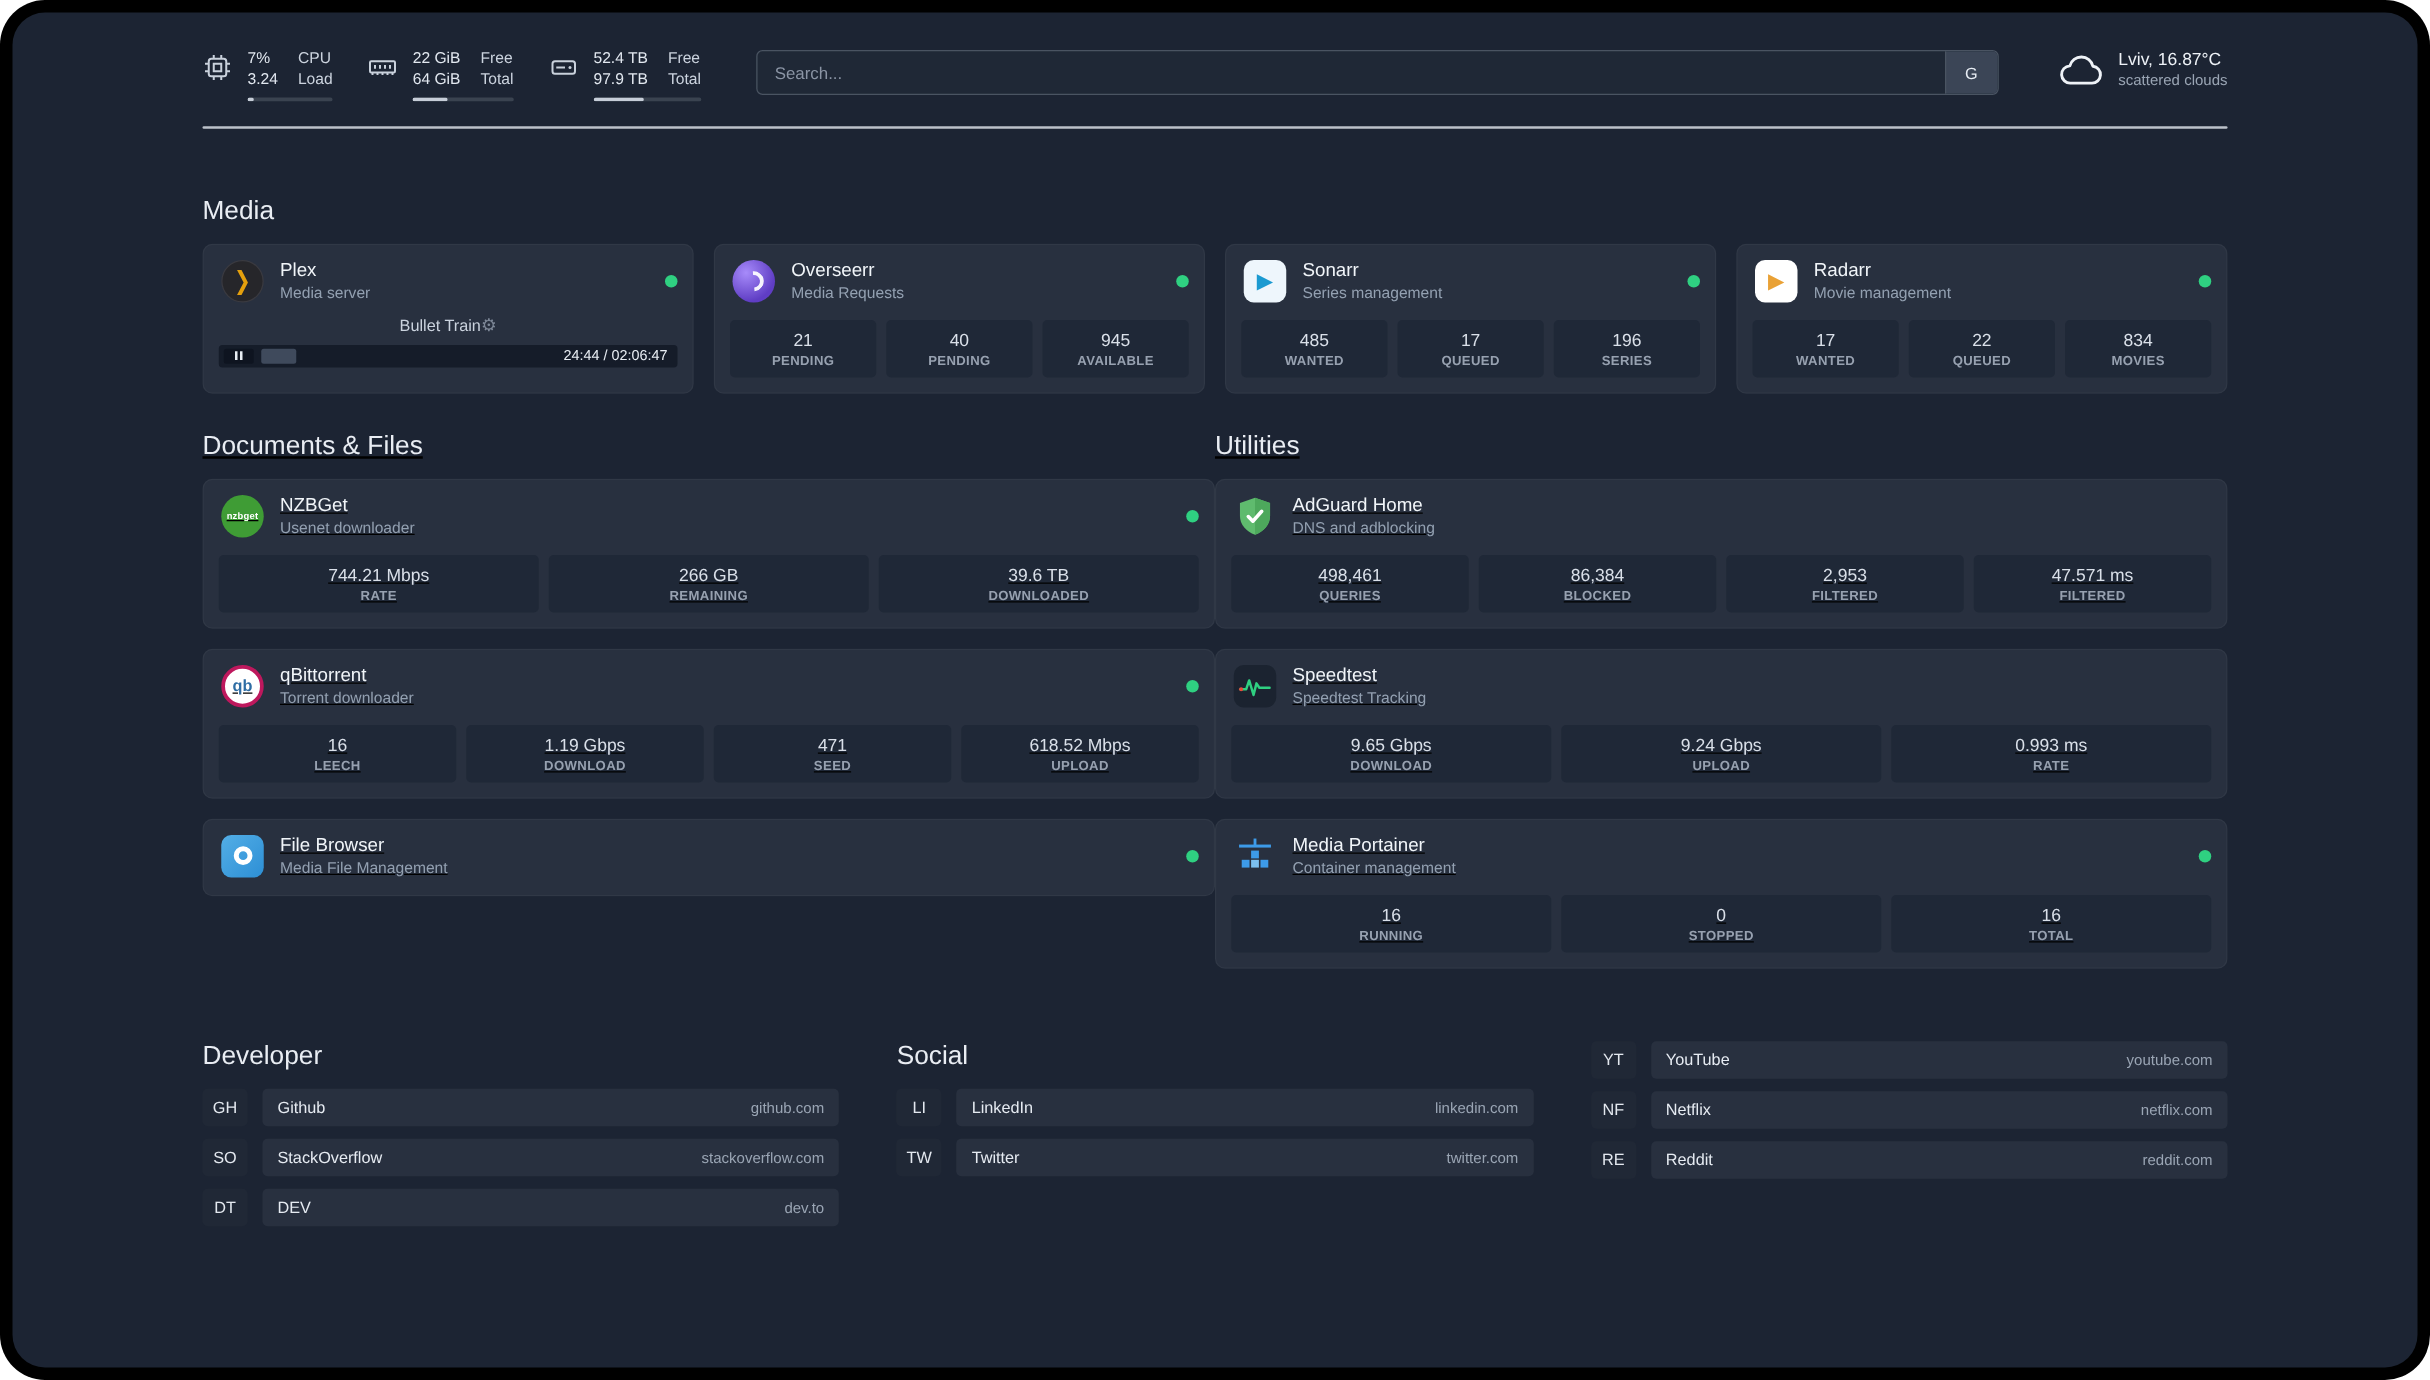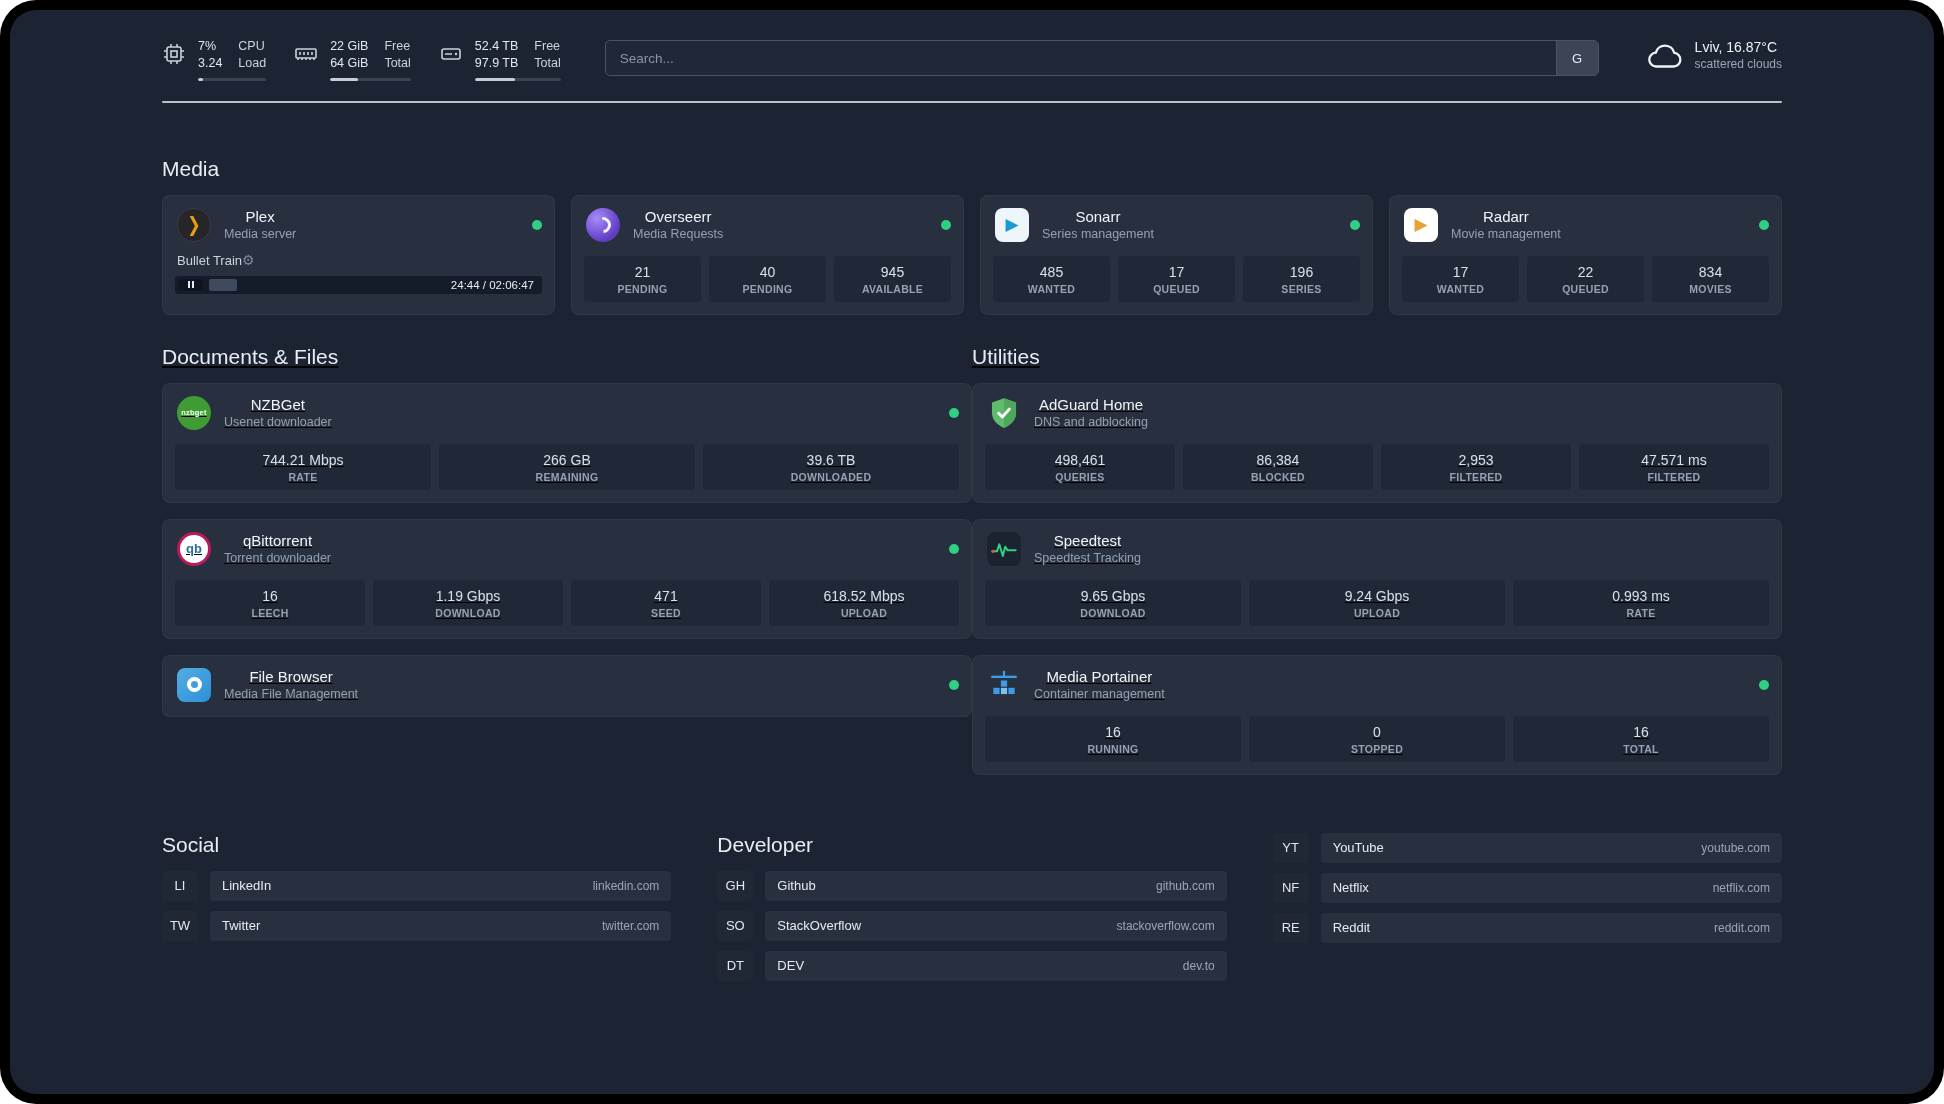--- a/index.html
+++ b/index.html
@@ -60,33 +60,33 @@
   .sec-title { font-size:21px; font-weight:500; color:#e9edf3; margin:0; }
   .media-title { margin:54px 0 14px; }
   .media-grid { display:grid; grid-template-columns:repeat(4,1fr); gap:16px; }
 
   .card {
     background:#28303f; border:1px solid rgba(255,255,255,0.04);
     border-radius:8px; padding:10px 12px 12px; cursor:pointer;
   }
   .card-head { display:flex; align-items:center; gap:11px; }
   .svc-icon { width:38px; height:38px; flex:none; display:flex; align-items:center; justify-content:center; }
-  .names { display:flex; flex-direction:column; gap:2px; min-width:0;align-items:center; }
+  .names { display:flex; flex-direction:column; gap:2px; min-width:0; }
   .svc-name { font-size:15px; color:#f1f5f9; white-space:nowrap; }
   .svc-sub { font-size:12.5px; color:#93a0b1; white-space:nowrap; }
   .dot { width:10px; height:10px; border-radius:50%; background:#2fd081; margin-left:auto; flex:none; }
 
   .stats { display:flex; gap:8px; margin-top:12px; }
   .stat { flex:1; background:#1f2837; border-radius:4px; padding:8px 4px 7px; text-align:center; }
   .stat-v { font-size:14px; color:#dae0e9; }
   .stat-l { font-size:10.5px; font-weight:700; color:#97a1b0; margin-top:3px; letter-spacing:.3px; }
 
   
   .player { margin-top:9px; }
-  .track-row { display:flex; align-items:center; justify-content:flex-start; font-size:13px; color:#cbd3de; padding:0 2px; }
+  .track-row { display:flex; align-items:center; justify-content:center; font-size:13px; color:#cbd3de; padding:0 2px; }
   .gear { color:#7d8797; font-size:14px; cursor:pointer; line-height:1; }
   .pbar-row {
     margin-top:8px; position:relative; height:18px;
     background:#151c29; border-radius:3px; display:flex; align-items:center; overflow:hidden; cursor:pointer;
   }
   .pause {
     width:24px; height:12px; margin-left:4px; background:#0e1420; border-radius:2px;
     display:flex; align-items:center; justify-content:center; gap:2px; z-index:2; cursor:pointer; flex:none;
   }
   .pause i { width:2px; height:7px; background:#e8edf3; display:block; }
@@ -533,58 +533,58 @@
           </div>
         </div>
 
       </div>
     </div>
   </div>
 
   <div class="bookmarks">
 
     <div class="bm-group">
+      <h2 class="sec-title">Developer</h2>
+      <div class="bm-row">
+        <span class="bm-abbr">GH</span>
+        <span class="bm-pill">
+          <span class="bm-name">Github</span>
+          <span class="bm-domain">github.com</span>
+        </span>
+      </div>
+      <div class="bm-row">
+        <span class="bm-abbr">SO</span>
+        <span class="bm-pill">
+          <span class="bm-name">StackOverflow</span>
+          <span class="bm-domain">stackoverflow.com</span>
+        </span>
+      </div>
+      <div class="bm-row">
+        <span class="bm-abbr">DT</span>
+        <span class="bm-pill">
+          <span class="bm-name">DEV</span>
+          <span class="bm-domain">dev.to</span>
+        </span>
+      </div>
+    </div>
+
+    <div class="bm-group">
       <h2 class="sec-title">Social</h2>
       <div class="bm-row">
         <span class="bm-abbr">LI</span>
         <span class="bm-pill">
           <span class="bm-name">LinkedIn</span>
           <span class="bm-domain">linkedin.com</span>
         </span>
       </div>
       <div class="bm-row">
         <span class="bm-abbr">TW</span>
         <span class="bm-pill">
           <span class="bm-name">Twitter</span>
           <span class="bm-domain">twitter.com</span>
-        </span>
-      </div>
-    </div>
-
-    <div class="bm-group">
-      <h2 class="sec-title">Developer</h2>
-      <div class="bm-row">
-        <span class="bm-abbr">GH</span>
-        <span class="bm-pill">
-          <span class="bm-name">Github</span>
-          <span class="bm-domain">github.com</span>
-        </span>
-      </div>
-      <div class="bm-row">
-        <span class="bm-abbr">SO</span>
-        <span class="bm-pill">
-          <span class="bm-name">StackOverflow</span>
-          <span class="bm-domain">stackoverflow.com</span>
-        </span>
-      </div>
-      <div class="bm-row">
-        <span class="bm-abbr">DT</span>
-        <span class="bm-pill">
-          <span class="bm-name">DEV</span>
-          <span class="bm-domain">dev.to</span>
         </span>
       </div>
     </div>
 
     <div class="bm-group">
       <div class="bm-row">
         <span class="bm-abbr">YT</span>
         <span class="bm-pill">
           <span class="bm-name">YouTube</span>
           <span class="bm-domain">youtube.com</span>

